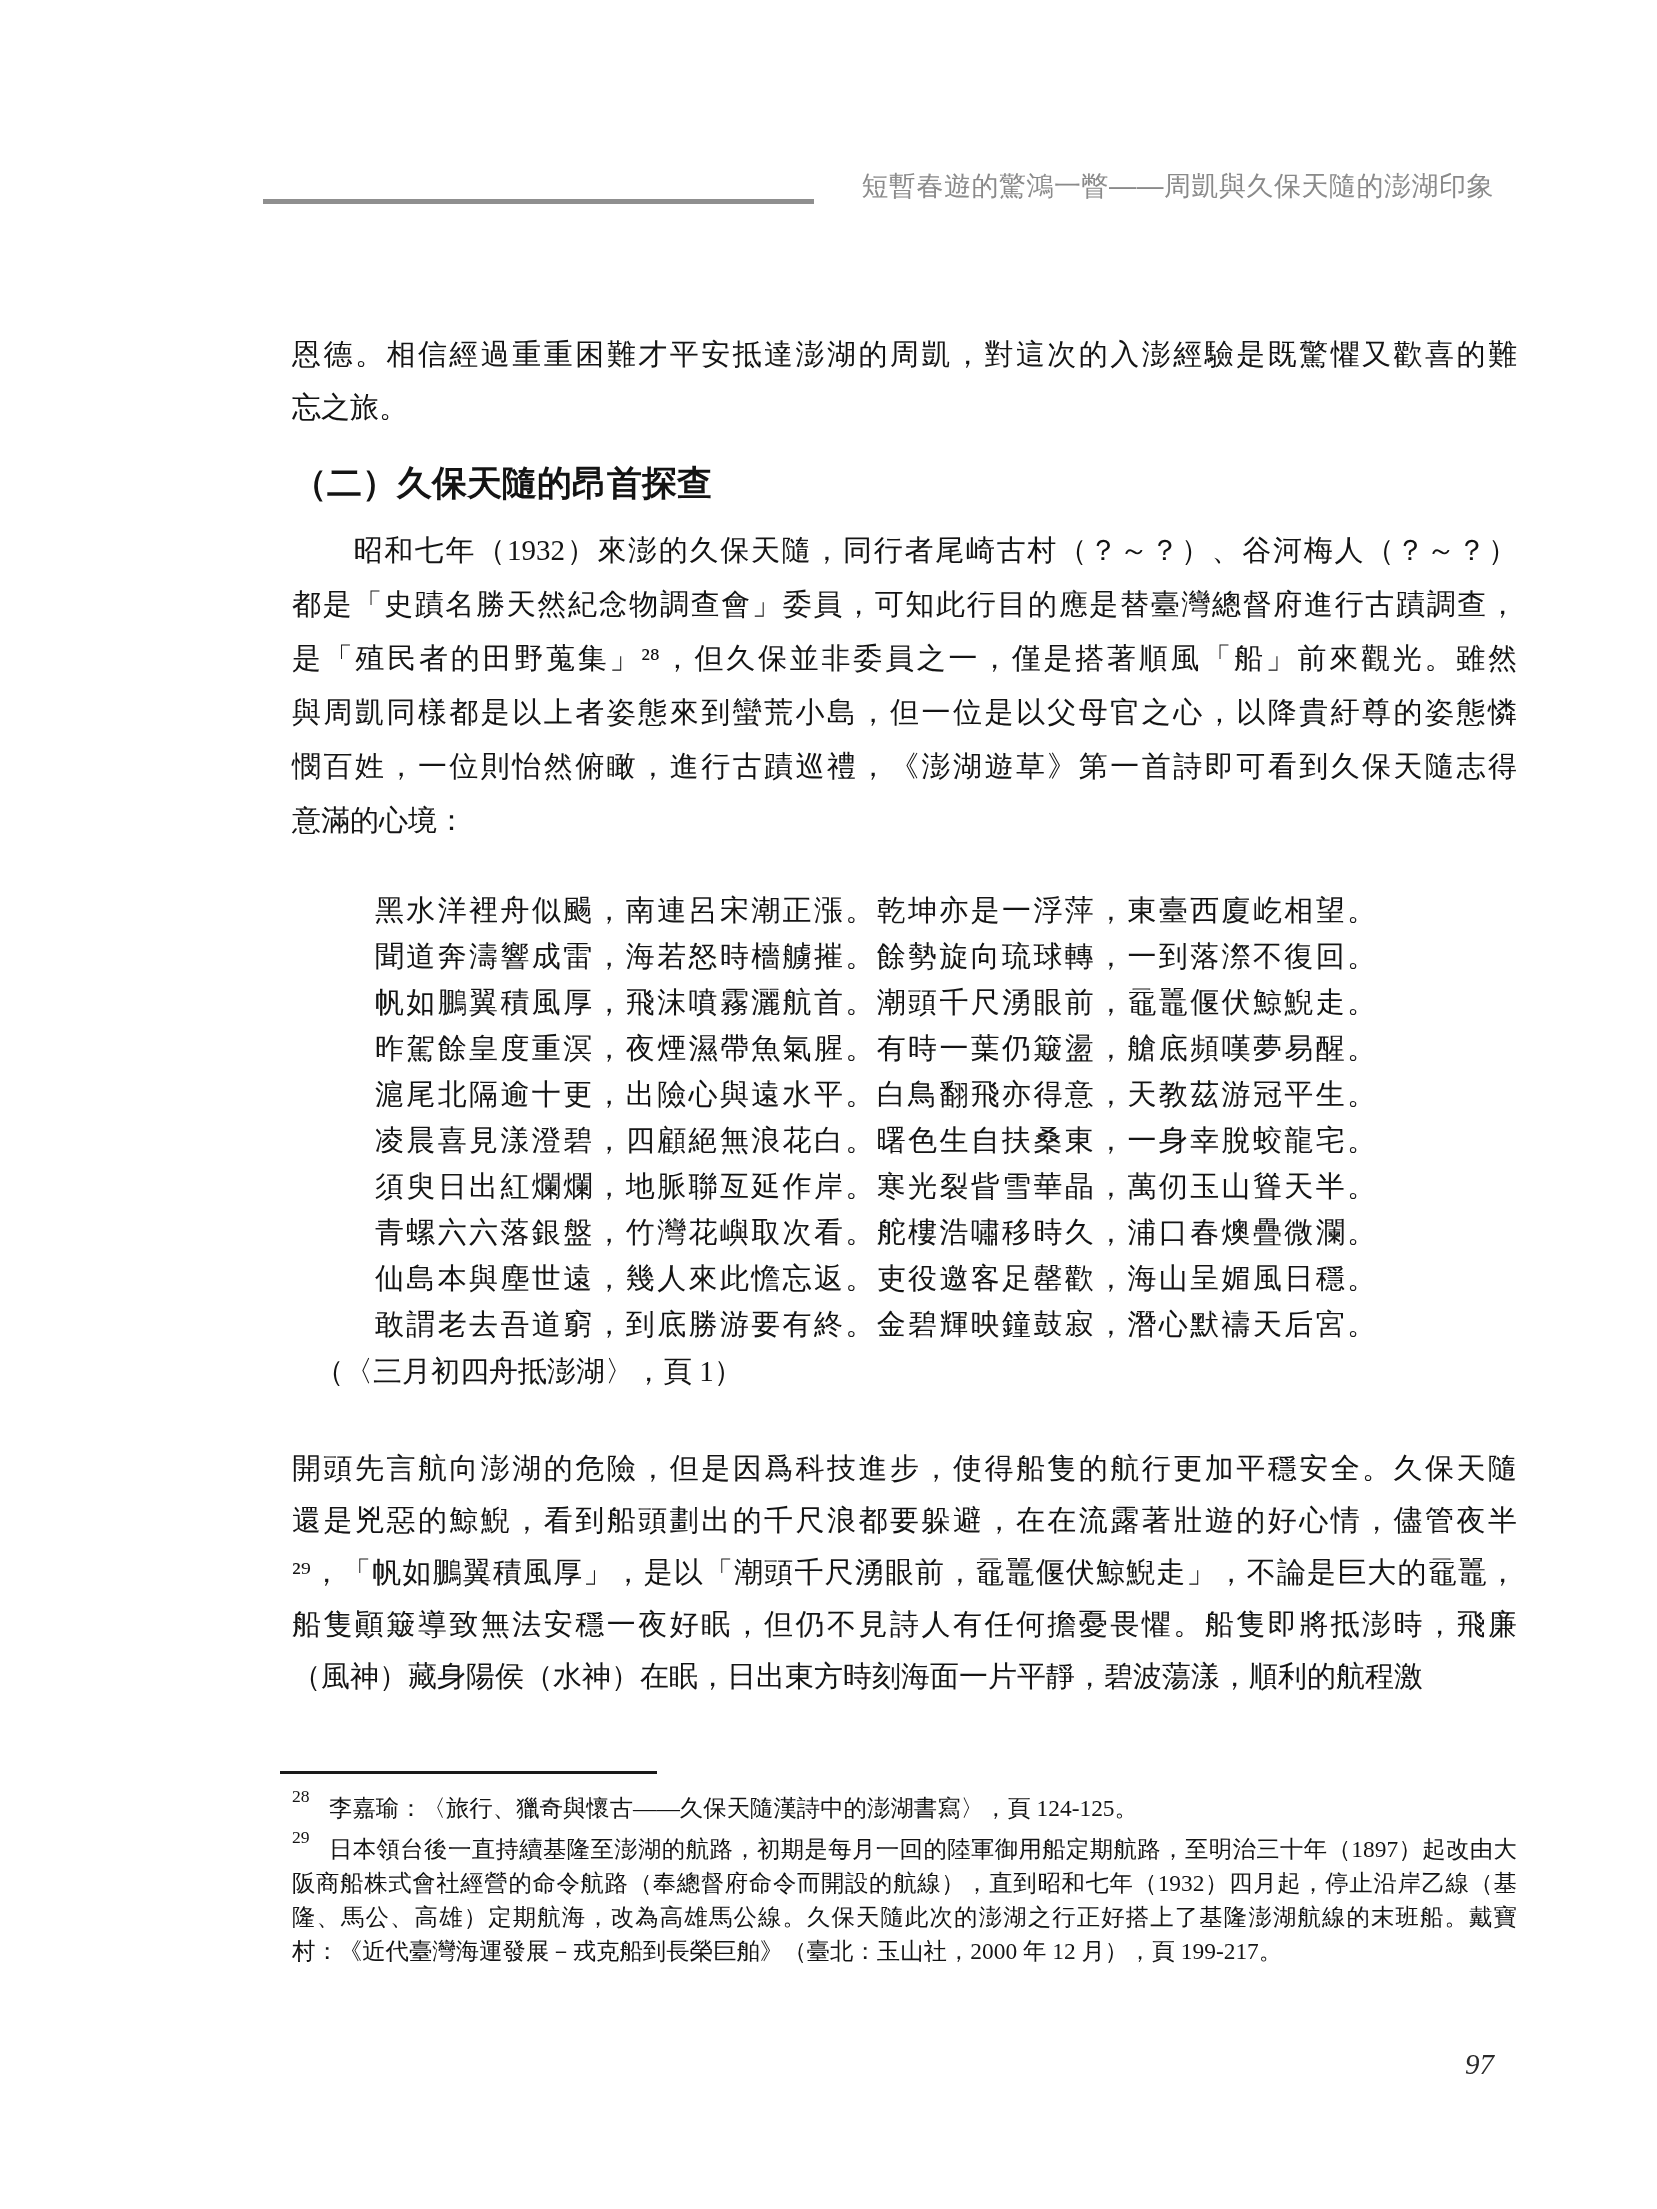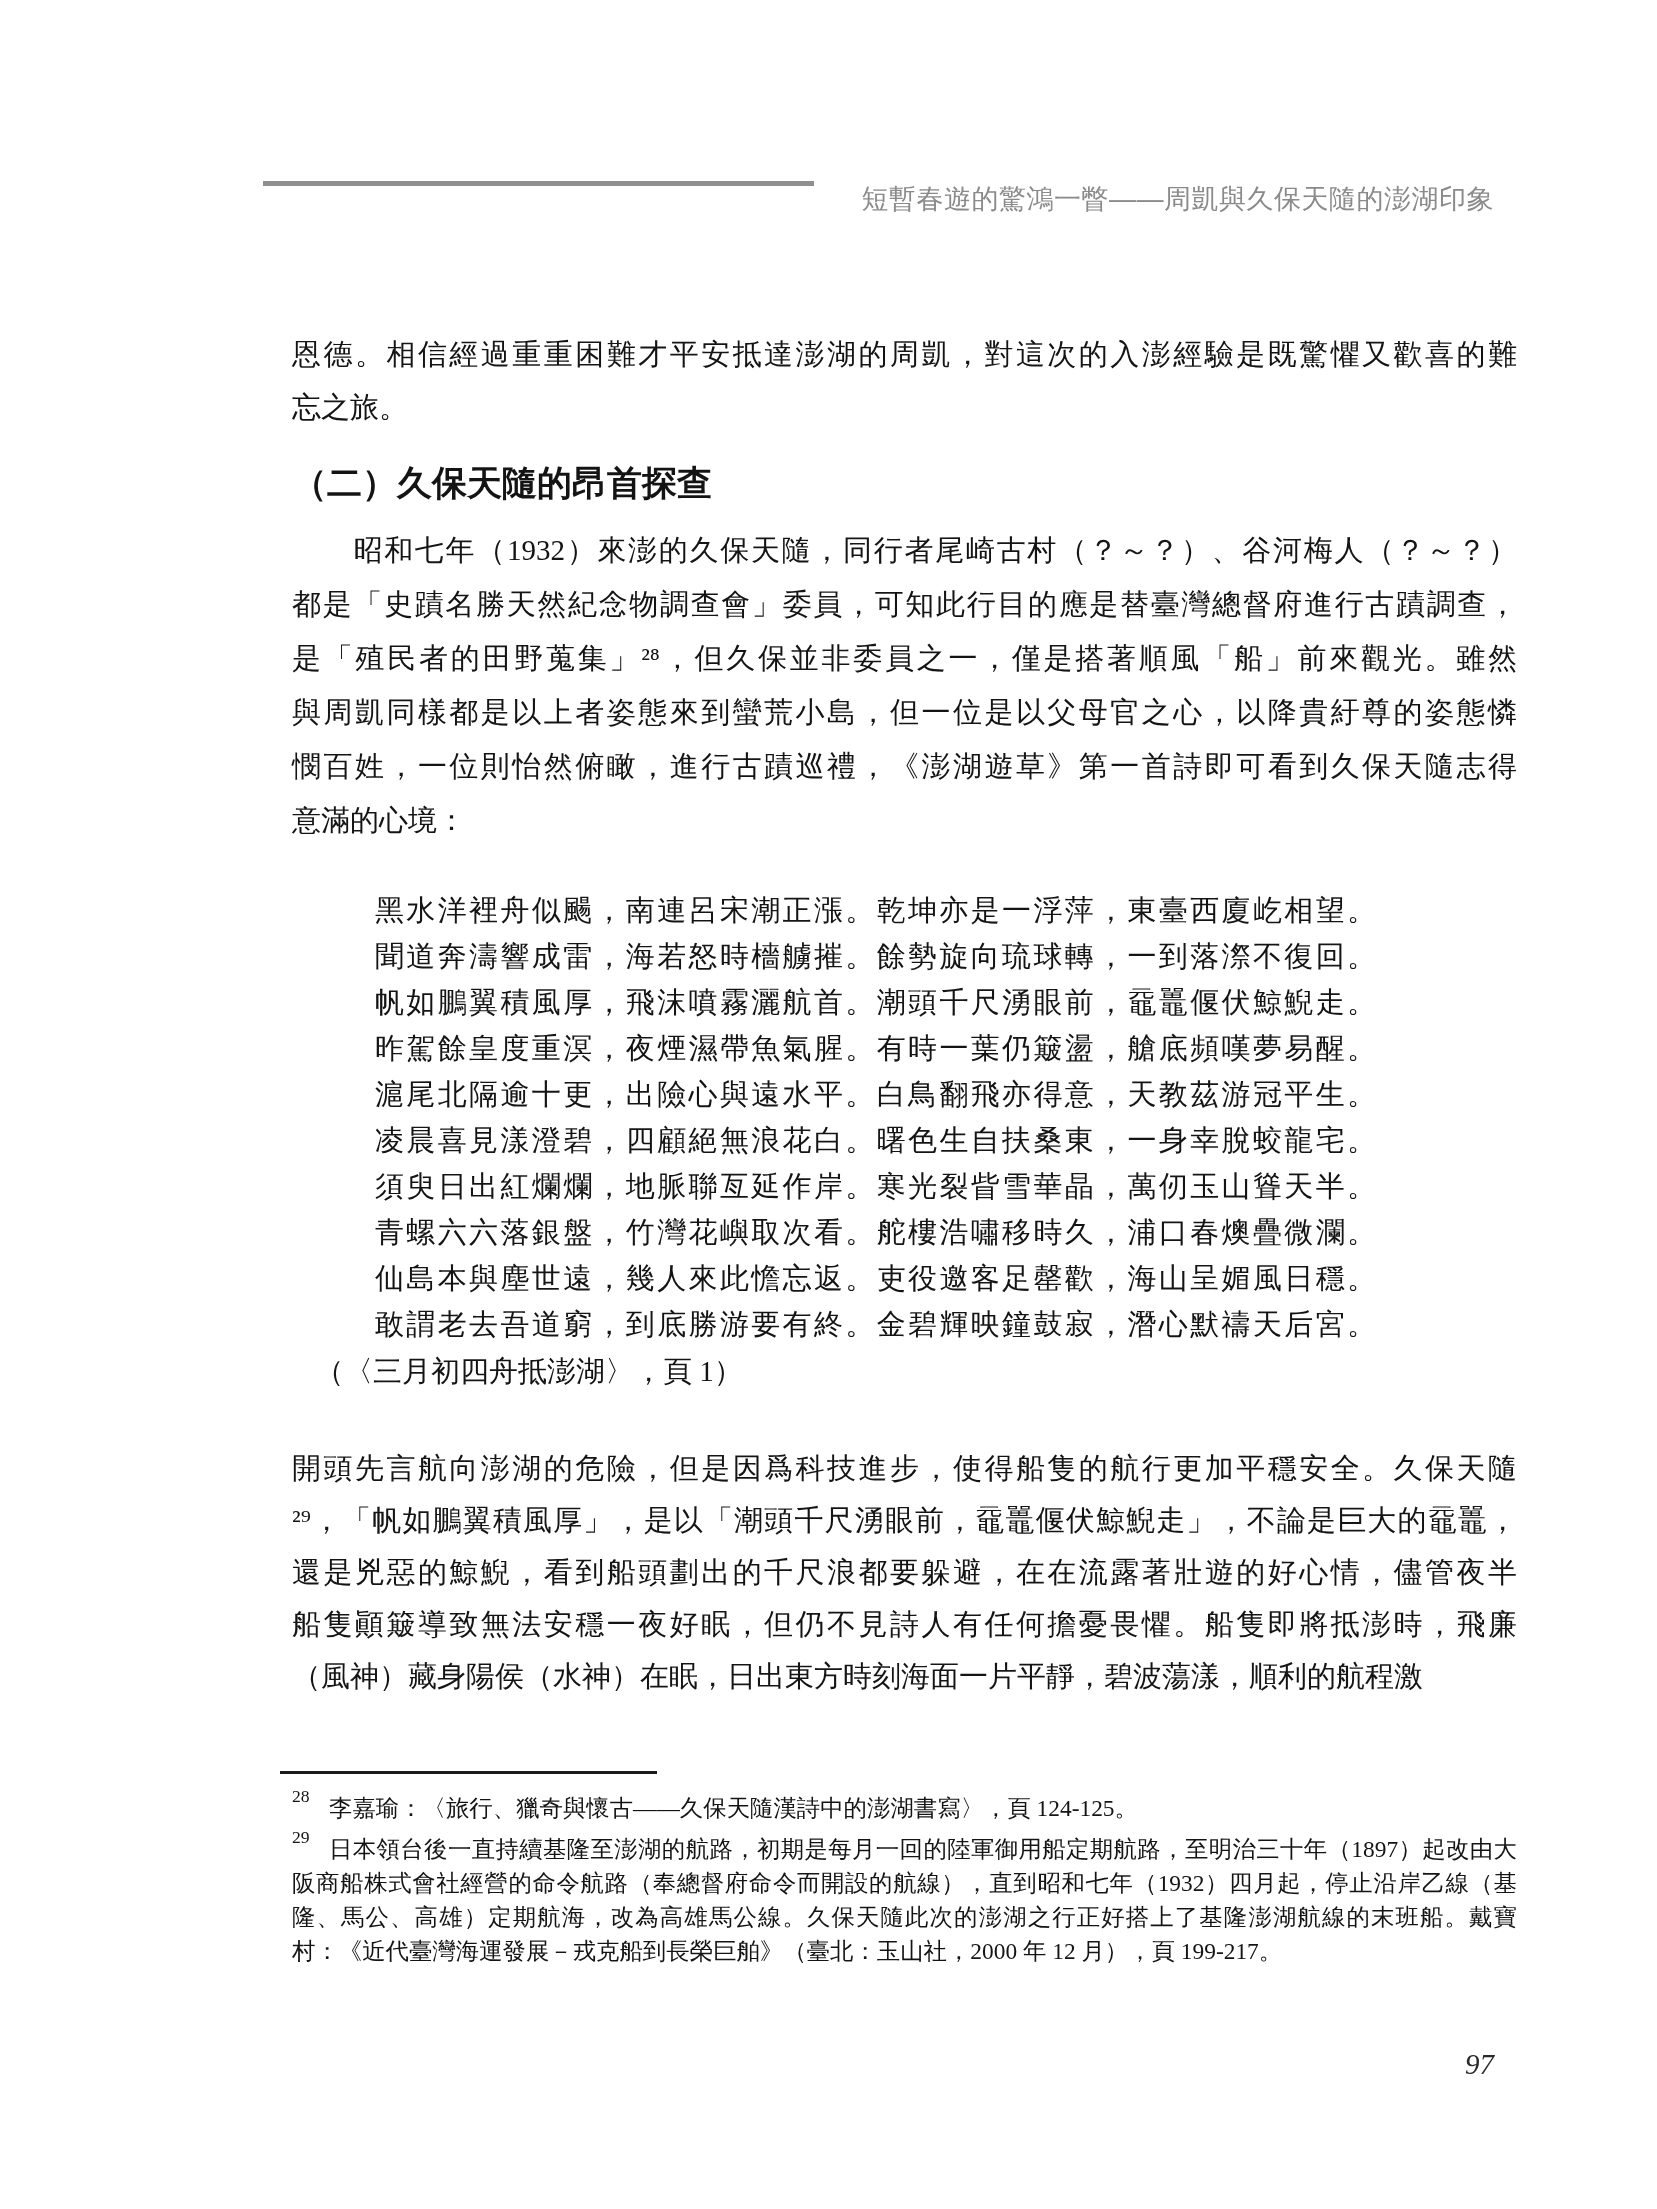--- a/index.html
+++ b/index.html
@@ -5,21 +5,21 @@
   html,body{margin:0;padding:0;background:#ffffff;}
   .page{
     position:relative;
     width:1658px;height:2210px;
     background:#ffffff;
     color:#141414;
     font-family:"Liberation Serif","DejaVu Serif",serif;
     overflow:hidden;
   }
   
-  .hdr{position:absolute;top:181px;left:263px;width:1231px;display:flex;align-items:flex-start;gap:25px;}
+  .hdr{position:absolute;top:168px;left:263px;width:1231px;display:flex;align-items:flex-end;gap:25px;}
   .hdr-rule{width:551px;height:4.9px;background:#8f8f8f;}
   .hdr-title{
     margin-left:auto;
     font-family:"Liberation Sans","DejaVu Sans",sans-serif;
     font-size:27px;color:#8a8a8a;white-space:nowrap;letter-spacing:0.5px;
   }
   
   .block{position:absolute;left:292px;width:1225px;}
   .line{width:100%;}
   .justify .line{text-align:justify;text-align-last:justify;}
@@ -90,22 +90,22 @@
       <div class="line">須臾日出紅爛爛，地脈聯亙延作岸。寒光裂眥雪華晶，萬仞玉山聳天半。</div>
       <div class="line">青螺六六落銀盤，竹灣花嶼取次看。舵樓浩嘯移時久，浦口春燠疊微瀾。</div>
       <div class="line">仙島本與塵世遠，幾人來此憺忘返。吏役邀客足罄歡，海山呈媚風日穩。</div>
       <div class="line">敢謂老去吾道窮，到底勝游要有終。金碧輝映鐘鼓寂，潛心默禱天后宮。</div>
     </div>
 
   <div class="block poem-attribution">（〈三月初四舟抵澎湖〉，頁 1）</div>
 
   <div class="block body-text p3 justify">
       <div class="line">開頭先言航向澎湖的危險，但是因爲科技進步，使得船隻的航行更加平穩安全。久保天隨</div>
+      <div class="line">還是兇惡的鯨鯢，看到船頭劃出的千尺浪都要躲避，在在流露著壯遊的好心情，儘管夜半</div>
       <div class="line">²⁹，「帆如鵬翼積風厚」，是以「潮頭千尺湧眼前，黿鼉偃伏鯨鯢走」，不論是巨大的黿鼉，</div>
-      <div class="line">還是兇惡的鯨鯢，看到船頭劃出的千尺浪都要躲避，在在流露著壯遊的好心情，儘管夜半</div>
       <div class="line">船隻顚簸導致無法安穩一夜好眠，但仍不見詩人有任何擔憂畏懼。船隻即將抵澎時，飛廉</div>
       <div class="line">（風神）藏身陽侯（水神）在眠，日出東方時刻海面一片平靜，碧波蕩漾，順利的航程激</div>
     </div>
 
   <div class="fn-rule"></div>
 
   <div class="block footnote fn28">
     <span class="fn-num">28</span>
     <div>
         <div class="line">李嘉瑜：〈旅行、獵奇與懷古——久保天隨漢詩中的澎湖書寫〉，頁 124-125。</div>

